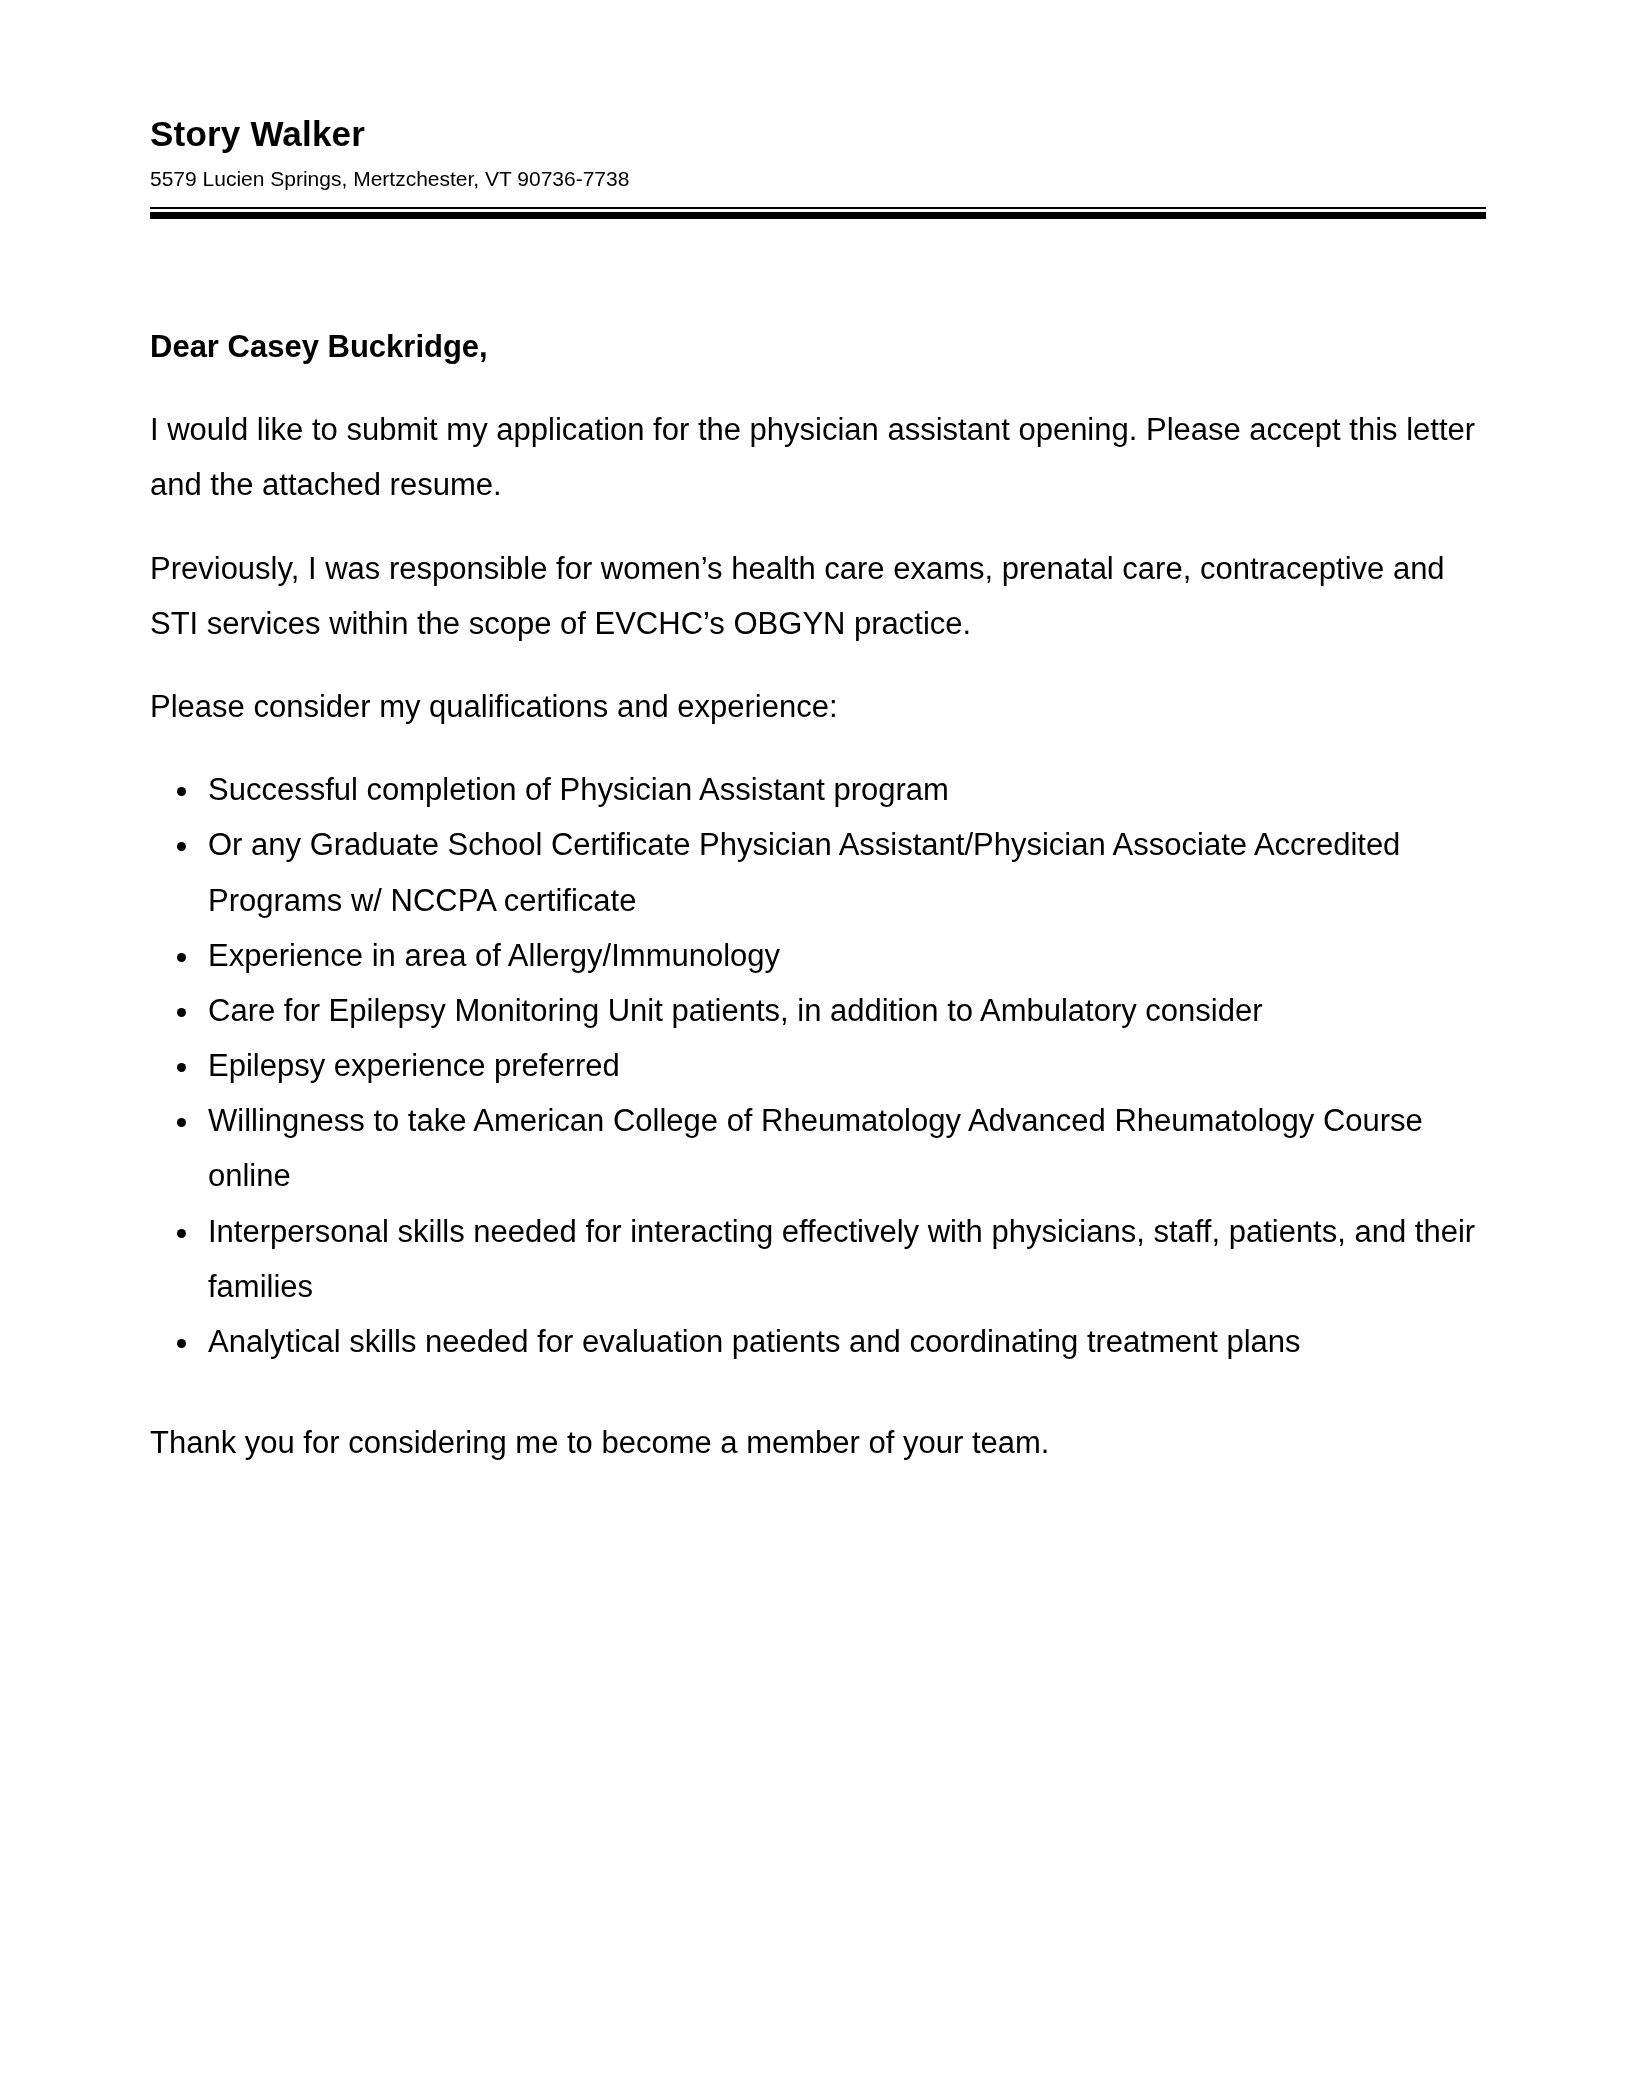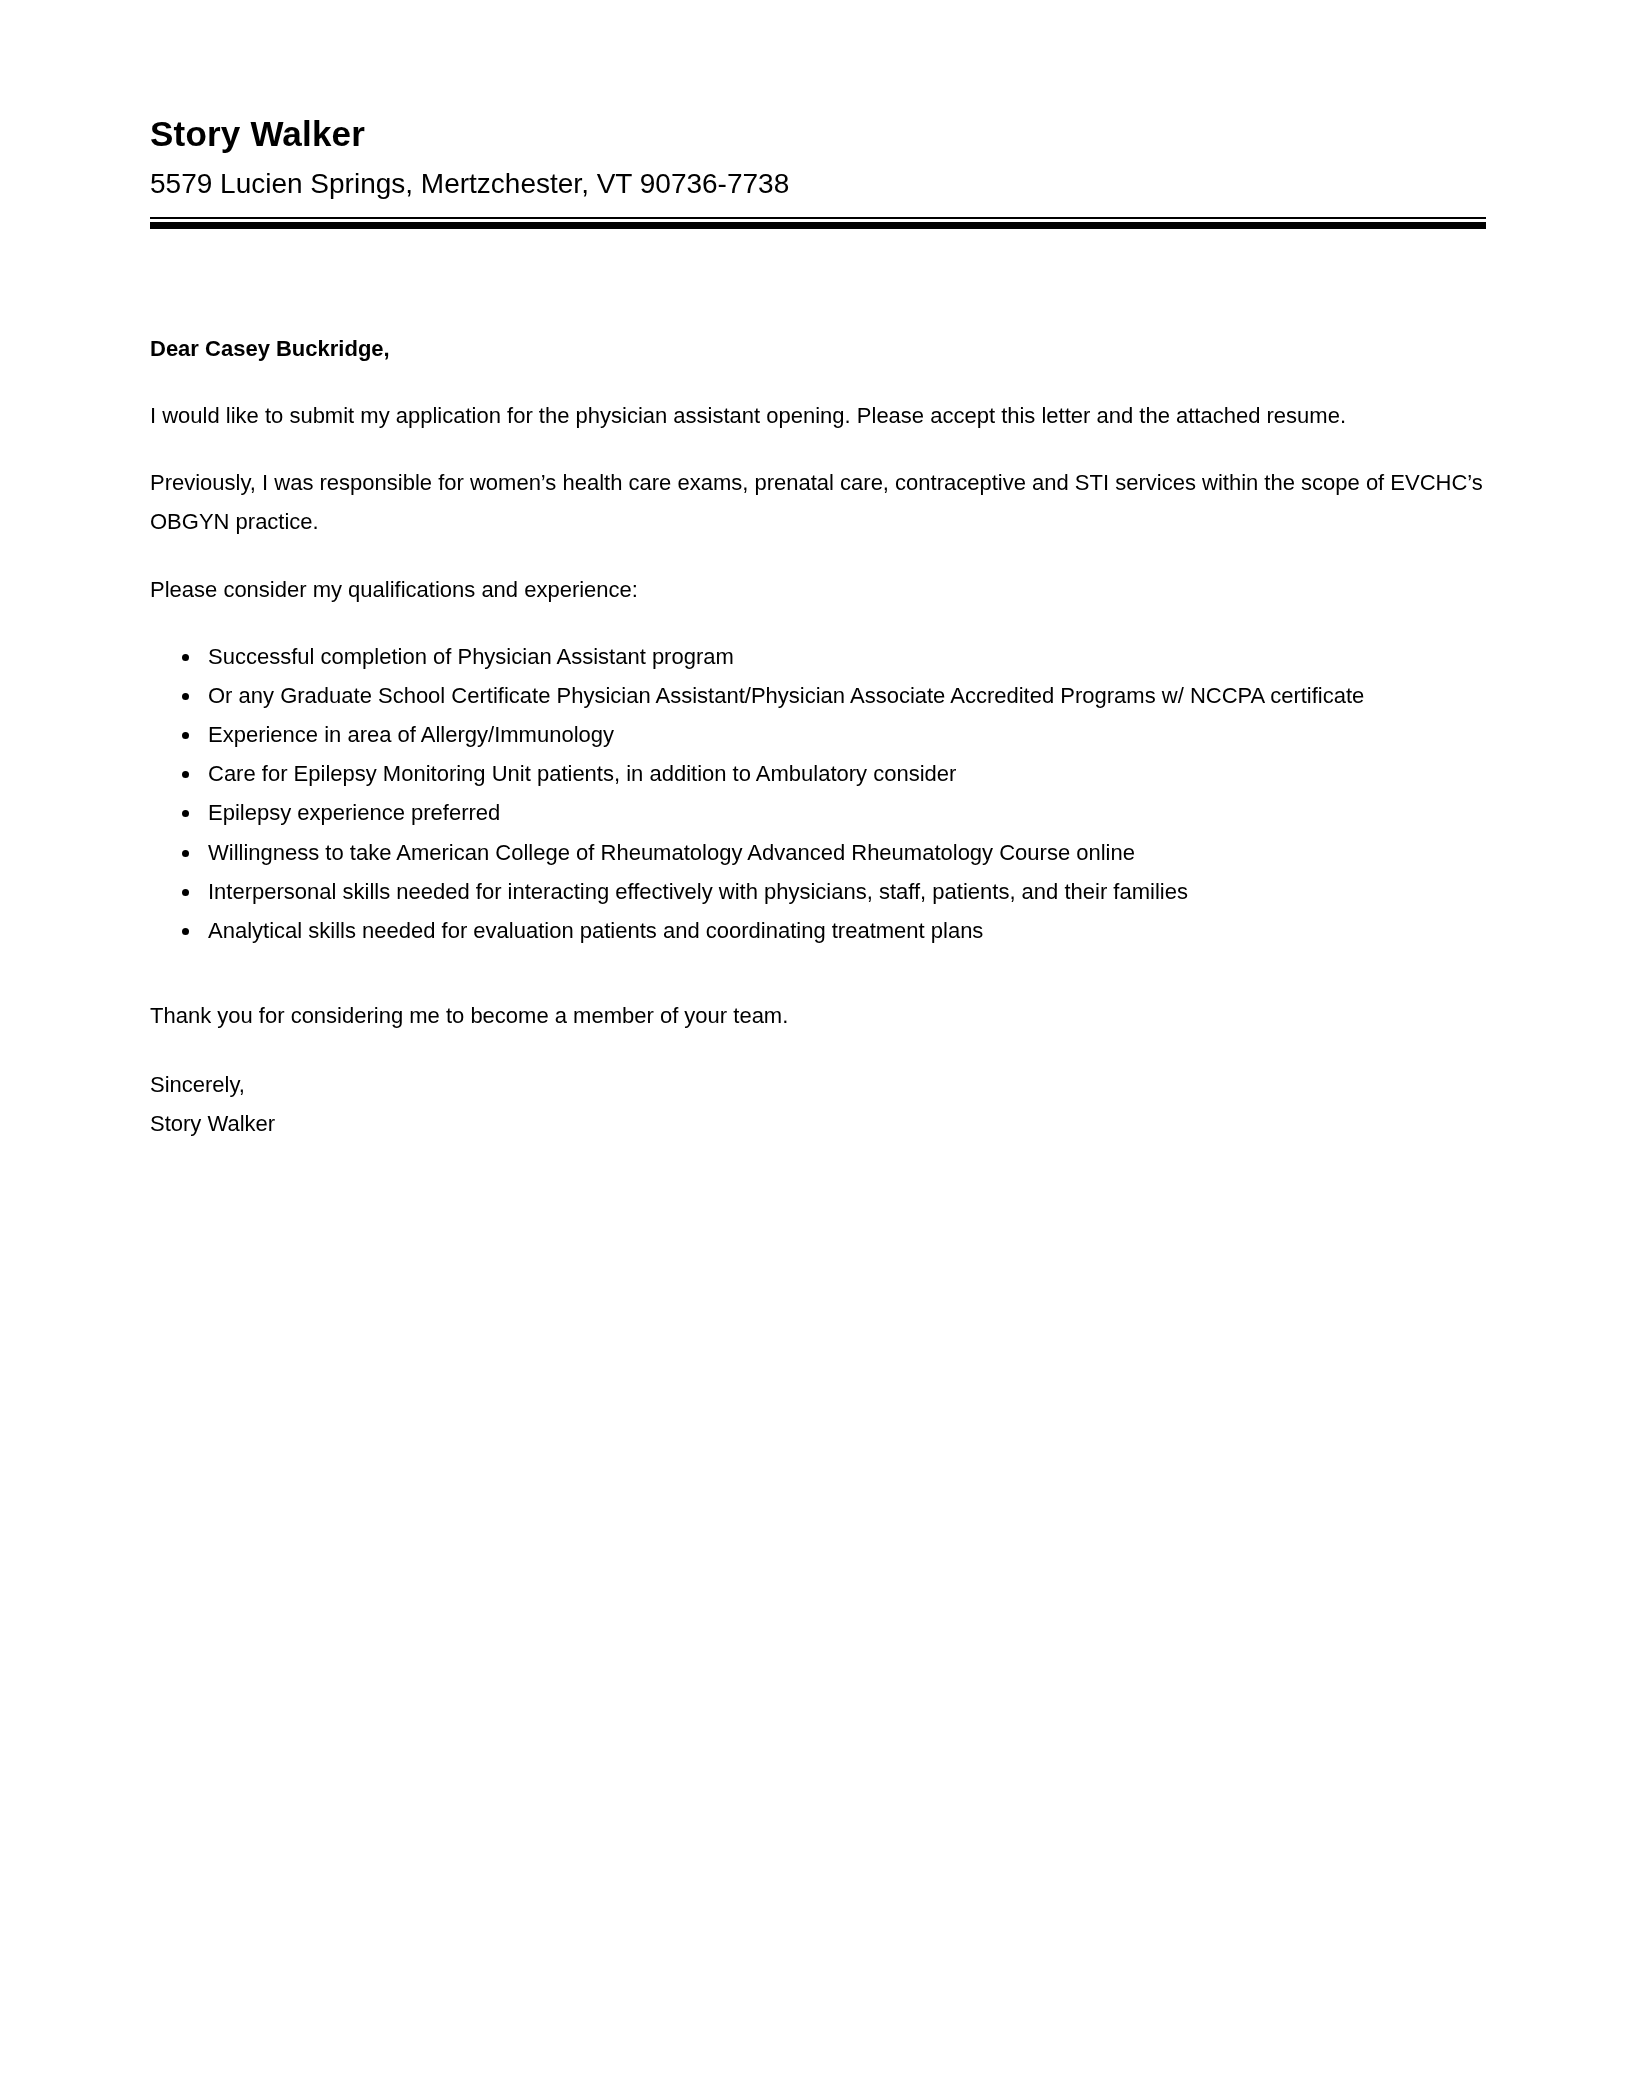--- a/index.html
+++ b/index.html
@@ -19,38 +19,38 @@
   }
   .letter-head { margin: 0; }
   .sender-name {
     font-size: 35px;
     font-weight: bold;
     line-height: 1.25;
     margin: 0 0 8px 0;
     letter-spacing: 0.2px;
   }
   .sender-address {
-    font-size: 28px;
+    font-size: 21px;
     line-height: 1.4;
     margin: 0 0 14px 0;
   }
   .head-rule {
     border: 0;
     border-top: 2px solid #000000;
     margin: 0 0 3px 0;
     height: 0;
   }
   .head-rule-thick {
     height: 7px;
     background: #000000;
     margin: 0;
   }
   .letter-body {
     margin-top: 100px;
-    font-size: 22px;
+    font-size: 31px;
     line-height: 1.78;
   }
   .salutation {
     font-weight: bold;
     margin: 0 0 28px 0;
   }
   .para {
     margin: 0 0 28px 0;
   }
   .qual-list {

